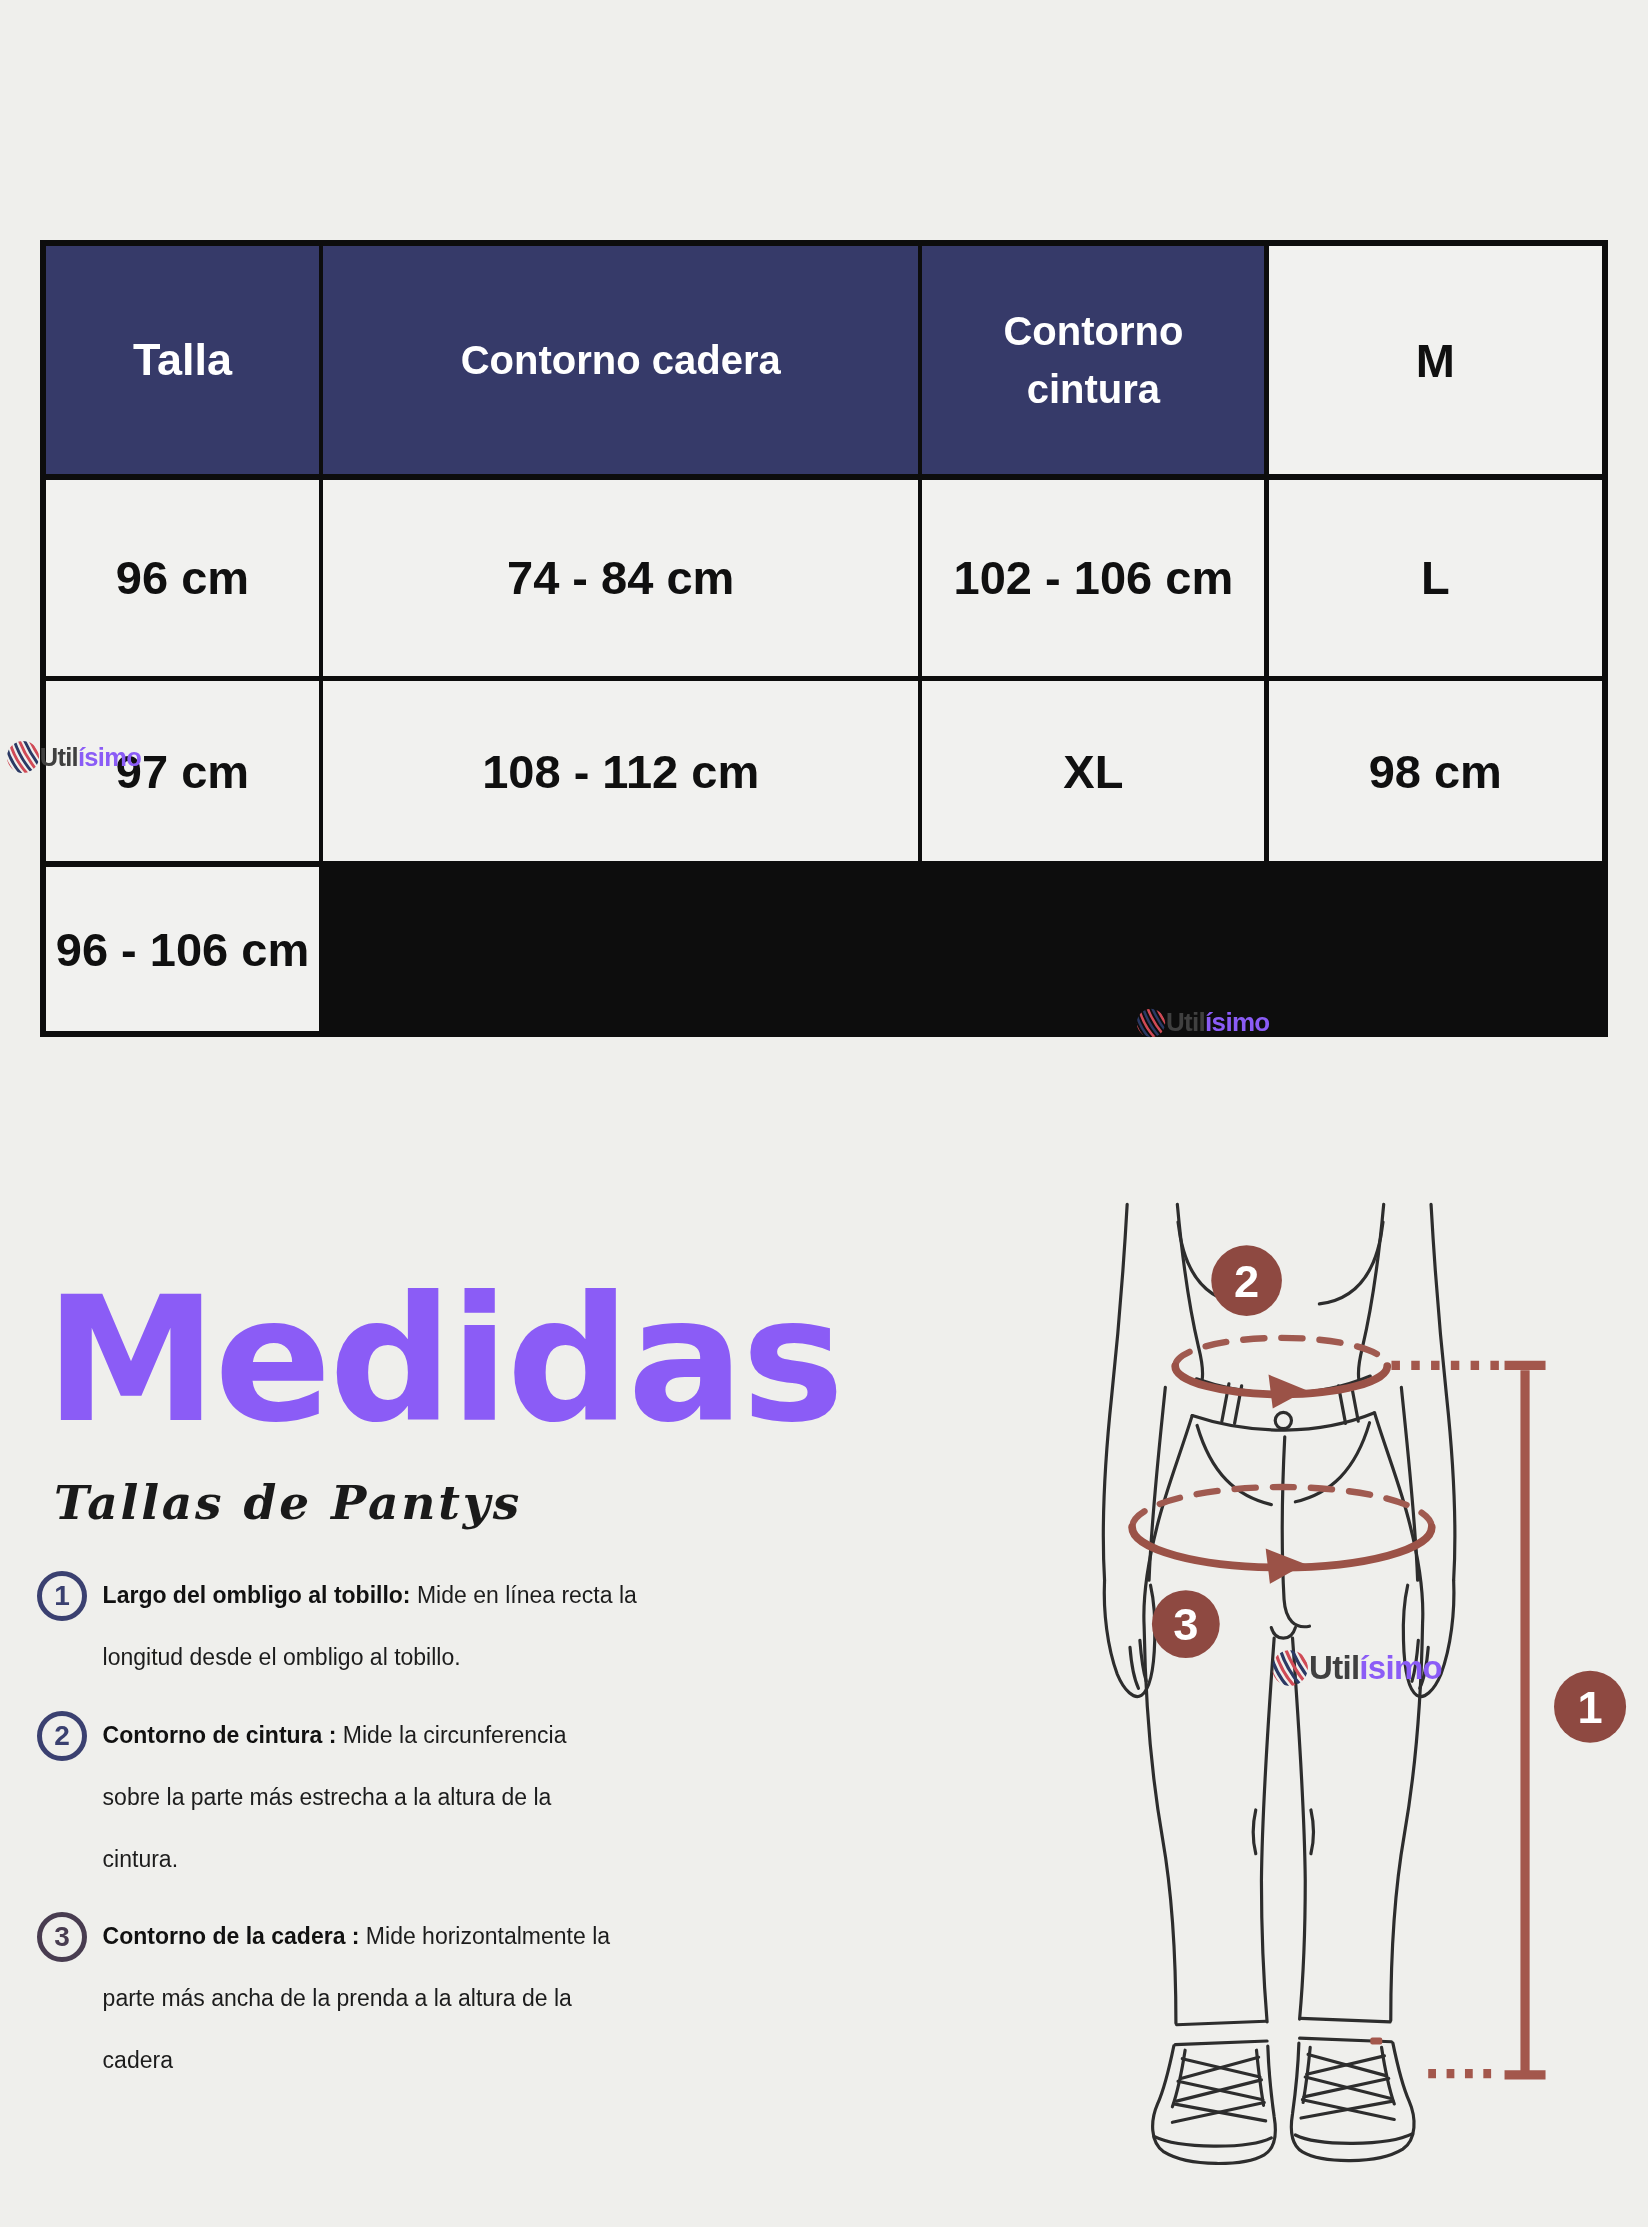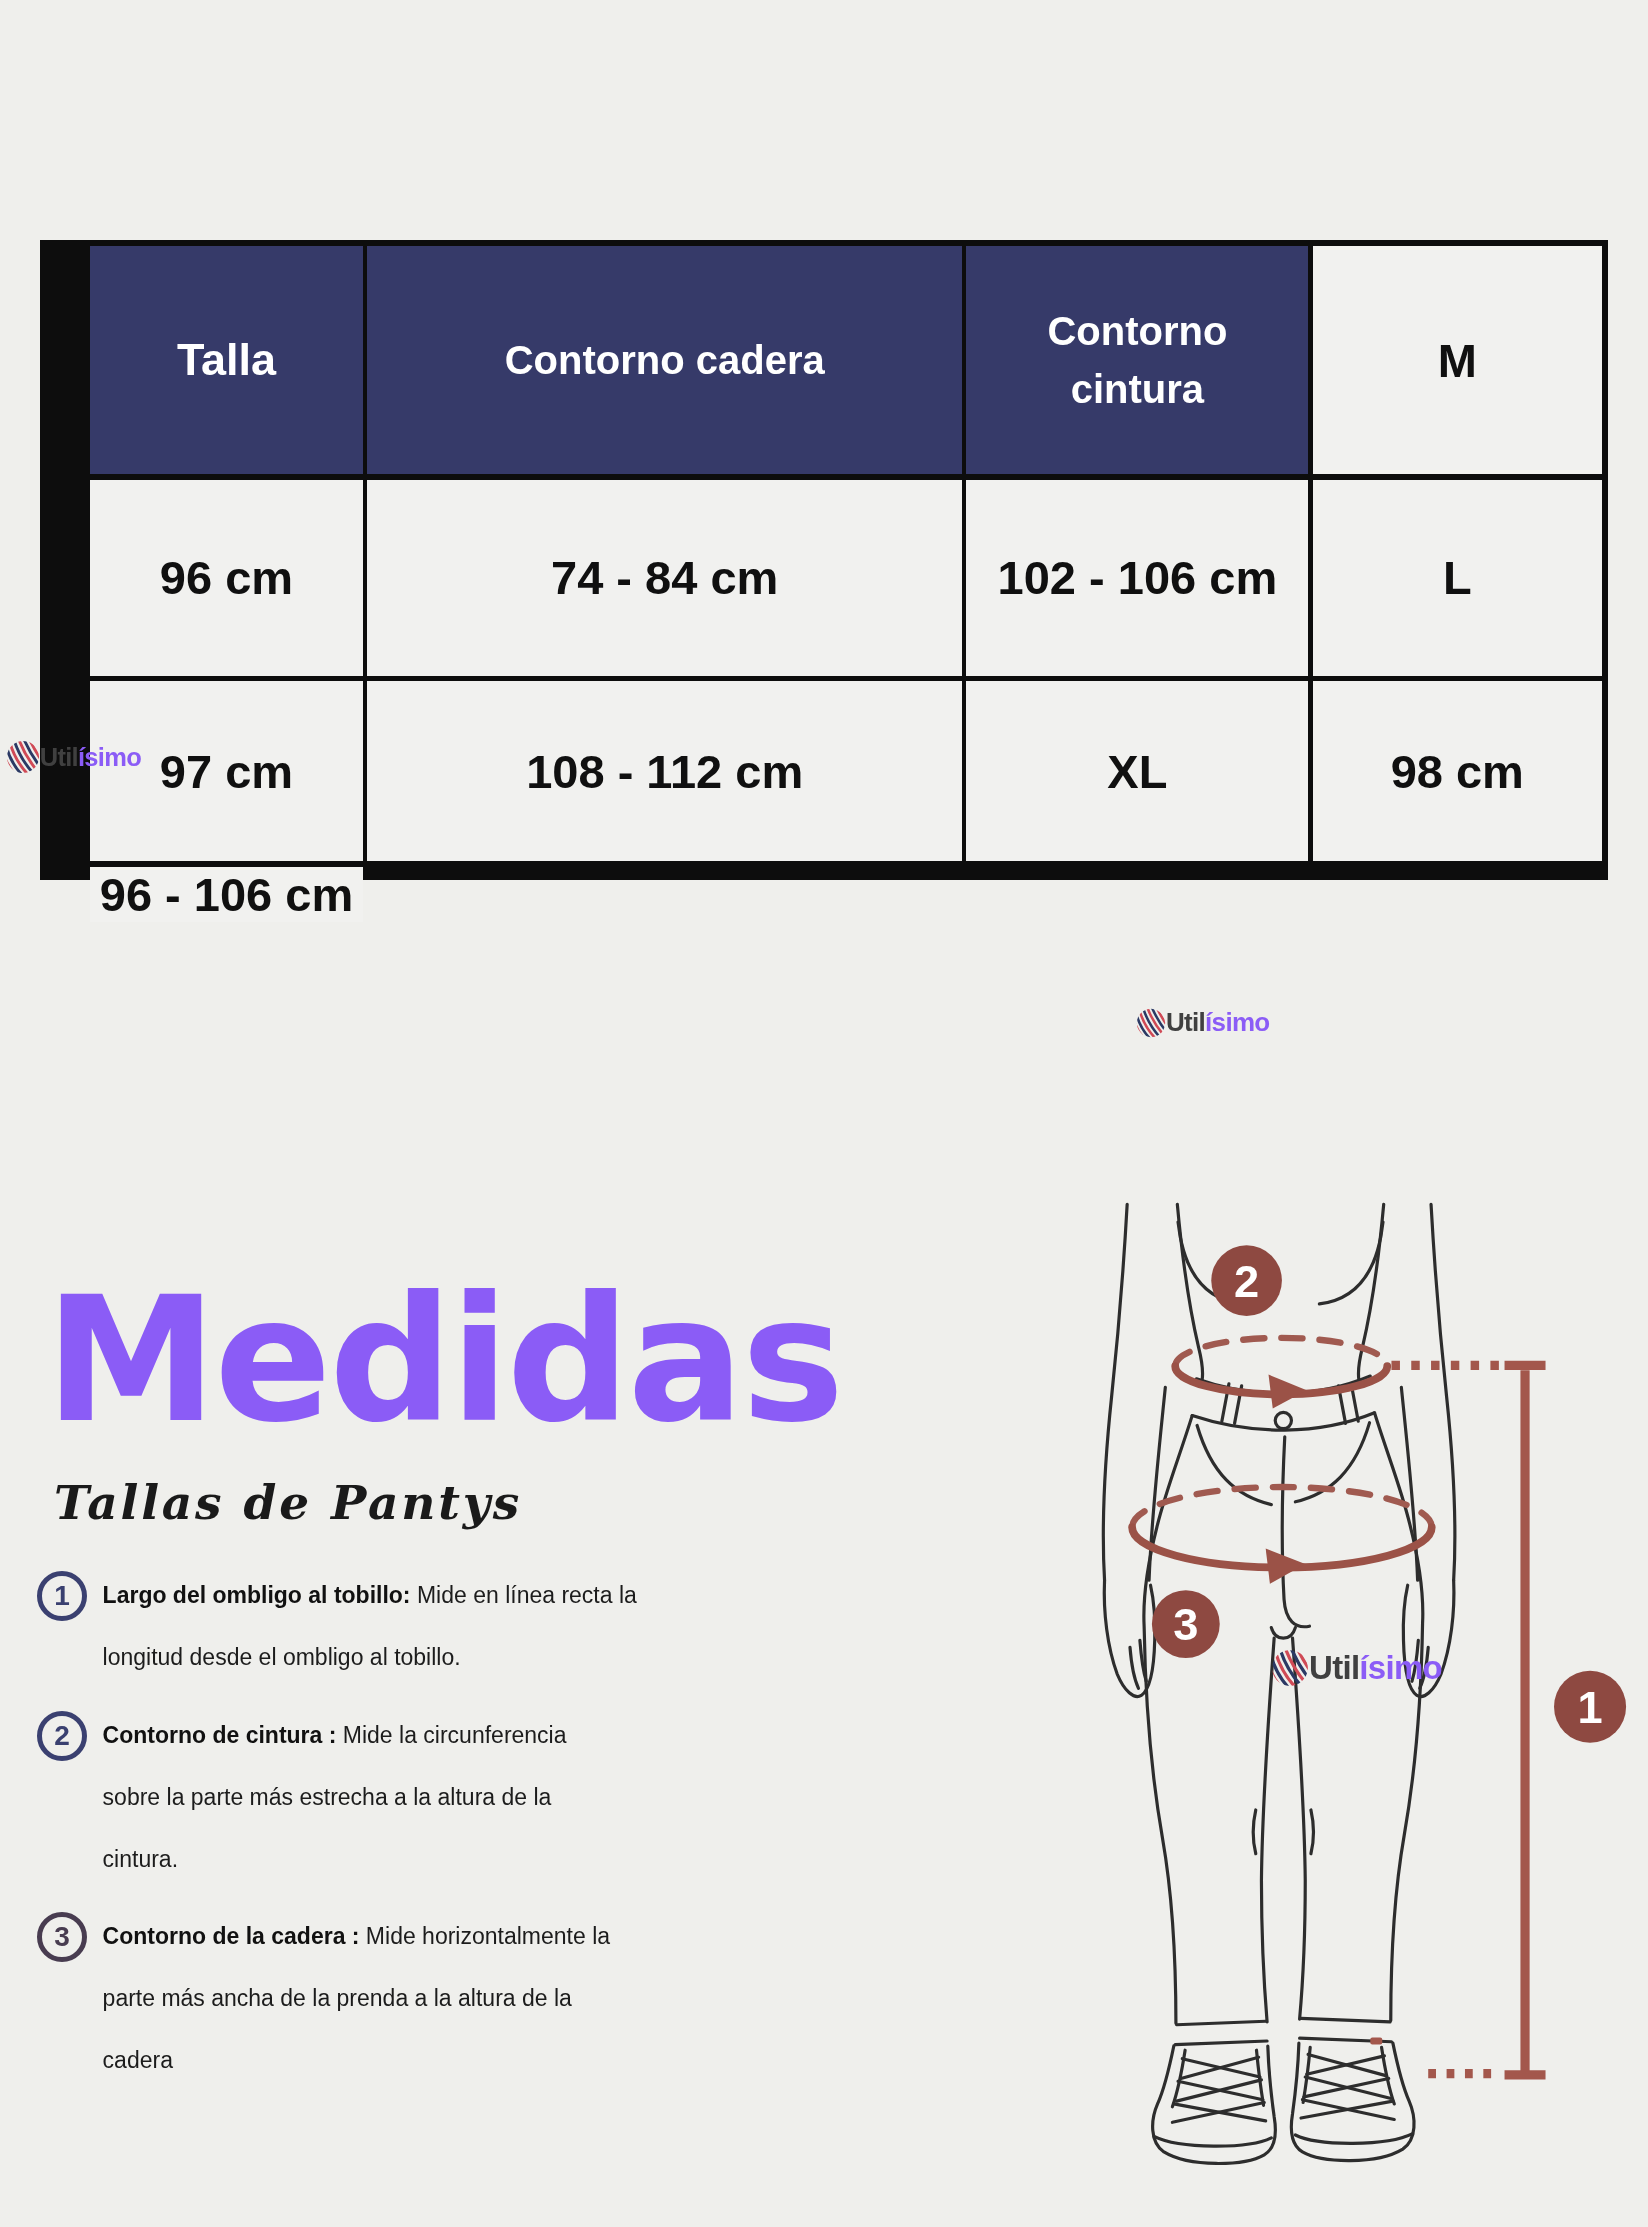--- a/index.html
+++ b/index.html
@@ -4,26 +4,26 @@
 <style>
   html,body{margin:0;padding:0;}
   .page{
     position:relative; width:1648px; height:2227px;
     background:#efefec; overflow:hidden;
     font-family:"Liberation Sans", sans-serif;
     color:#121212;
   }
   
   .size-table{
-    position:absolute; left:40px; top:240px; width:1568px; height:640px;
+    position:absolute; left:40px; top:240px; width:1568px; height:797px;
     box-sizing:border-box; border:6.4px solid #0d0d0d; background:#0d0d0d;
     display:grid;
     grid-template-columns:273px 595px 342px 1fr;
     grid-template-rows:228px 196px 180px 1fr;
-    gap:5.7px 4.2px; z-index:1;padding-left:44px;
+    gap:5.7px 4.2px; z-index:1;
   }
   .cell{
     background:#f1f1ef; display:flex; align-items:center; justify-content:center;
     text-align:center; font-weight:bold; font-size:47px; color:#101010;
   }
   .cell.hdr{
     background:#363a69; color:#ffffff; font-size:40px; line-height:1.45;
     padding:0 21px;
   }
   .cell.hdr.first{font-size:45px;}

